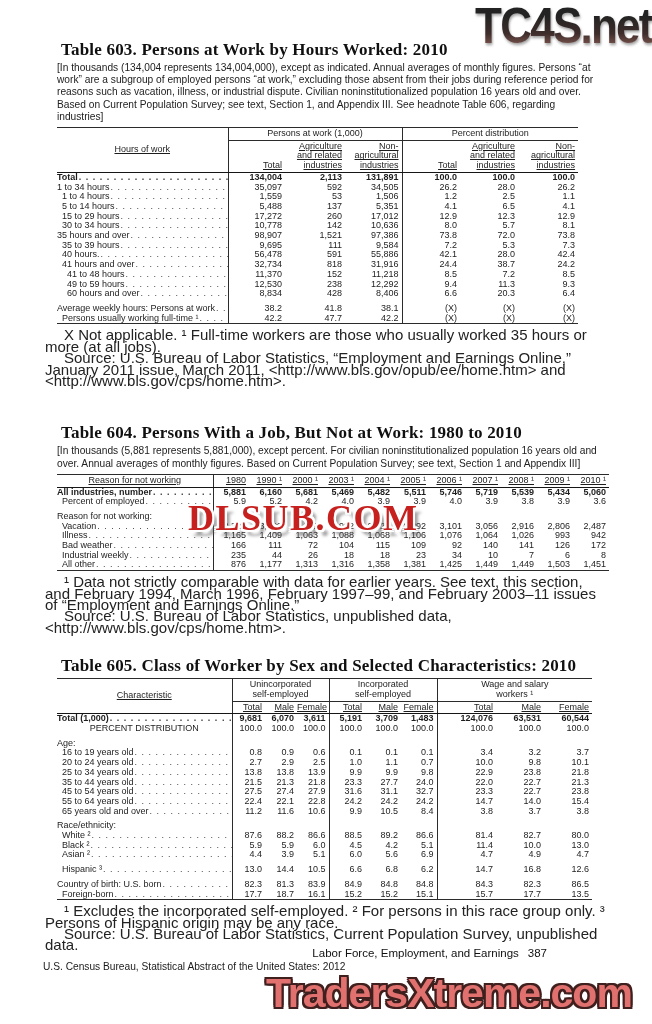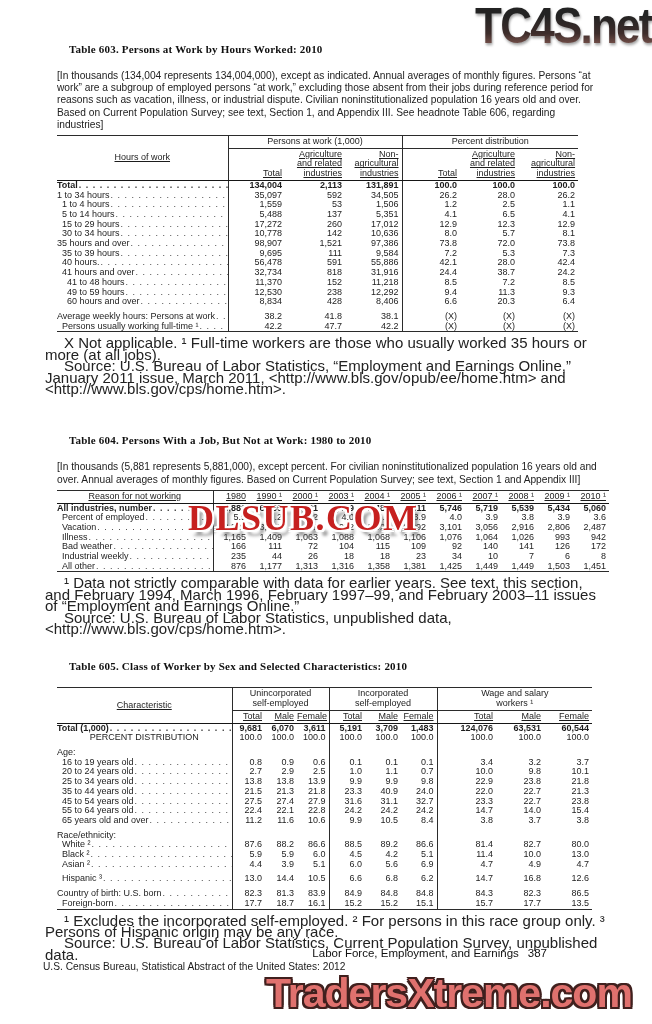--- a/index.html
+++ b/index.html
@@ -1,21 +1,21 @@
 <!DOCTYPE html>
 <html><head>
 <meta charset="utf-8">
 <style>
   html,body{margin:0;padding:0;background:#e8e8e8;}
   .page{position:relative;width:652px;height:1024px;background:#ffffff;overflow:hidden;
         font-family:"Liberation Sans",sans-serif;color:#1b1b1b;}
   .content{position:absolute;left:57px;top:0;width:552px;}
 
   .tbl-title{font-family:"Liberation Serif",serif;font-weight:bold;color:#101010;
-             font-size:11px;line-height:17px;margin:12px;letter-spacing:.2px;}
+             font-size:17px;line-height:17px;margin:4px;letter-spacing:.2px;}
   #t603 .tbl-title{margin-top:41px;}
   #t604 .tbl-title{margin-top:38px;}
   #t605 .tbl-title{margin-top:24px;}
 
   .note{margin:3px 0 0 0;font-size:10.2px;line-height:12.2px;color:#222;}
   .n603{width:541px;} .n604{width:549px;} .n605{width:549px;}
 
   .tbl{margin-top:4px;}
   table{border-collapse:collapse;table-layout:fixed;
         border-top:1px solid #2b2b2b;border-bottom:1px solid #2b2b2b;}
@@ -398,20 +398,38 @@
                 <td class="num">4.2</td>
                 <td class="num">4.0</td>
                 <td class="num">3.9</td>
                 <td class="num">3.9</td>
                 <td class="num">4.0</td>
                 <td class="num">3.9</td>
                 <td class="num">3.8</td>
                 <td class="num">3.9</td>
                 <td class="num">3.6</td>
               </tr>
+              <tr class="gap">
+                <td class="labelcell">
+                  <div class="labwrap">
+                    <span class="lab" style="padding-left: 0px;">Reason for not working:</span>
+                  </div>
+                </td>
+                <td class="num gl"></td>
+                <td class="num"></td>
+                <td class="num"></td>
+                <td class="num"></td>
+                <td class="num"></td>
+                <td class="num"></td>
+                <td class="num"></td>
+                <td class="num"></td>
+                <td class="num"></td>
+                <td class="num"></td>
+                <td class="num"></td>
+              </tr>
               <tr>
                 <td class="labelcell">
                   <div class="labwrap">
                     <span class="lab" style="padding-left: 5px;">Vacation</span>
                     <span class="dots"> . . . . . . . . . . . . . . . . . . . . . . . . . . . . . . . . . . . . . . . . . . . . . . . . . . . . . . . . . . . . . . . . . . . . . . . . . . . . . . . .</span>
                   </div>
                 </td>
                 <td class="num gl">3,320</td>
                 <td class="num">3,529</td>
                 <td class="num">3,109</td>
@@ -648,21 +666,21 @@
                 <td class="labelcell">
                   <div class="labwrap">
                     <span class="lab" style="padding-left: 5px;">35 to 44 years old</span>
                     <span class="dots"> . . . . . . . . . . . . . . . . . . . . . . . . . . . . . . . . . . . . . . . . . . . . . . . . . . . . . . . . . . . . . . . . . . . . . . . . . . . . . . . .</span>
                   </div>
                 </td>
                 <td class="num gl">21.5</td>
                 <td class="num">21.3</td>
                 <td class="num">21.8</td>
                 <td class="num gl">23.3</td>
-                <td class="num">40.9</td>
+                <td class="num">27.7</td>
                 <td class="num">24.0</td>
                 <td class="num gl">22.0</td>
                 <td class="num">22.7</td>
                 <td class="num">21.3</td>
               </tr>
               <tr>
                 <td class="labelcell">
                   <div class="labwrap">
                     <span class="lab" style="padding-left: 5px;">45 to 54 years old</span>
                     <span class="dots"> . . . . . . . . . . . . . . . . . . . . . . . . . . . . . . . . . . . . . . . . . . . . . . . . . . . . . . . . . . . . . . . . . . . . . . . . . . . . . . . .</span>

